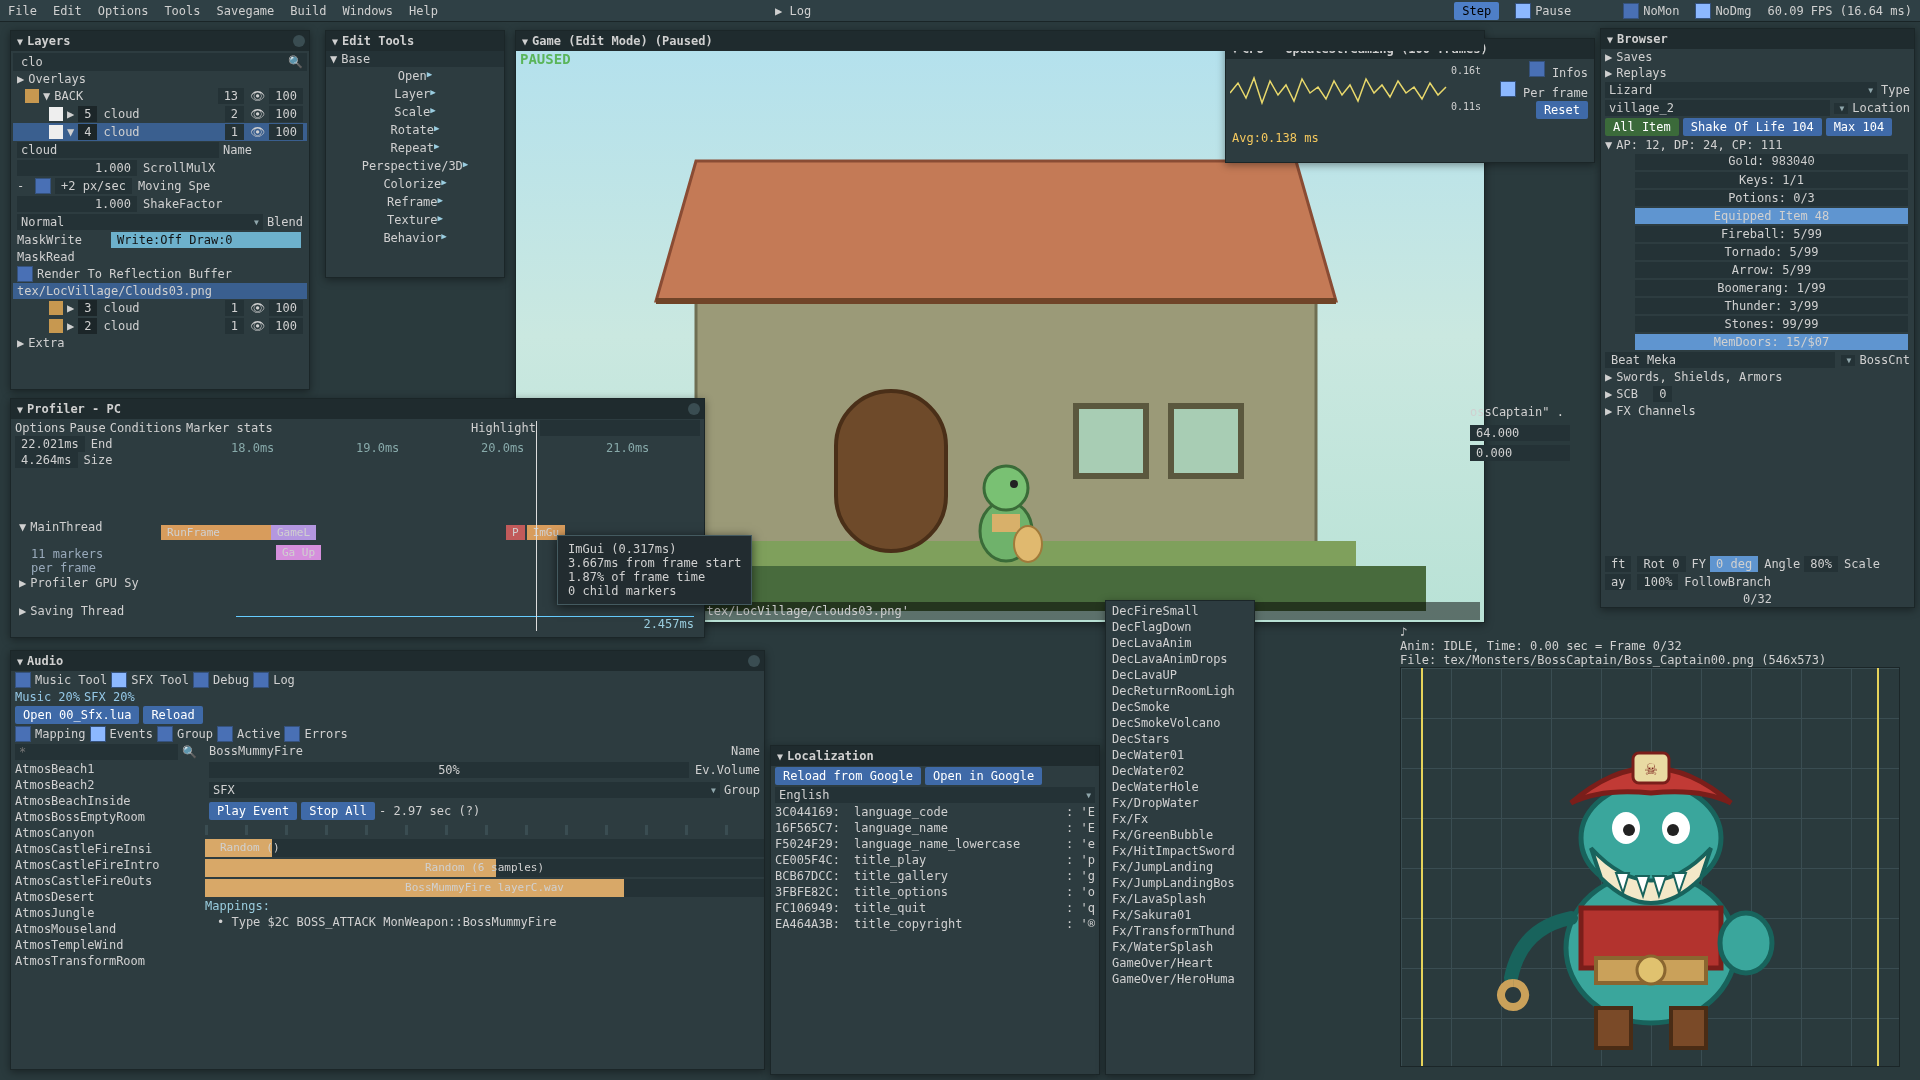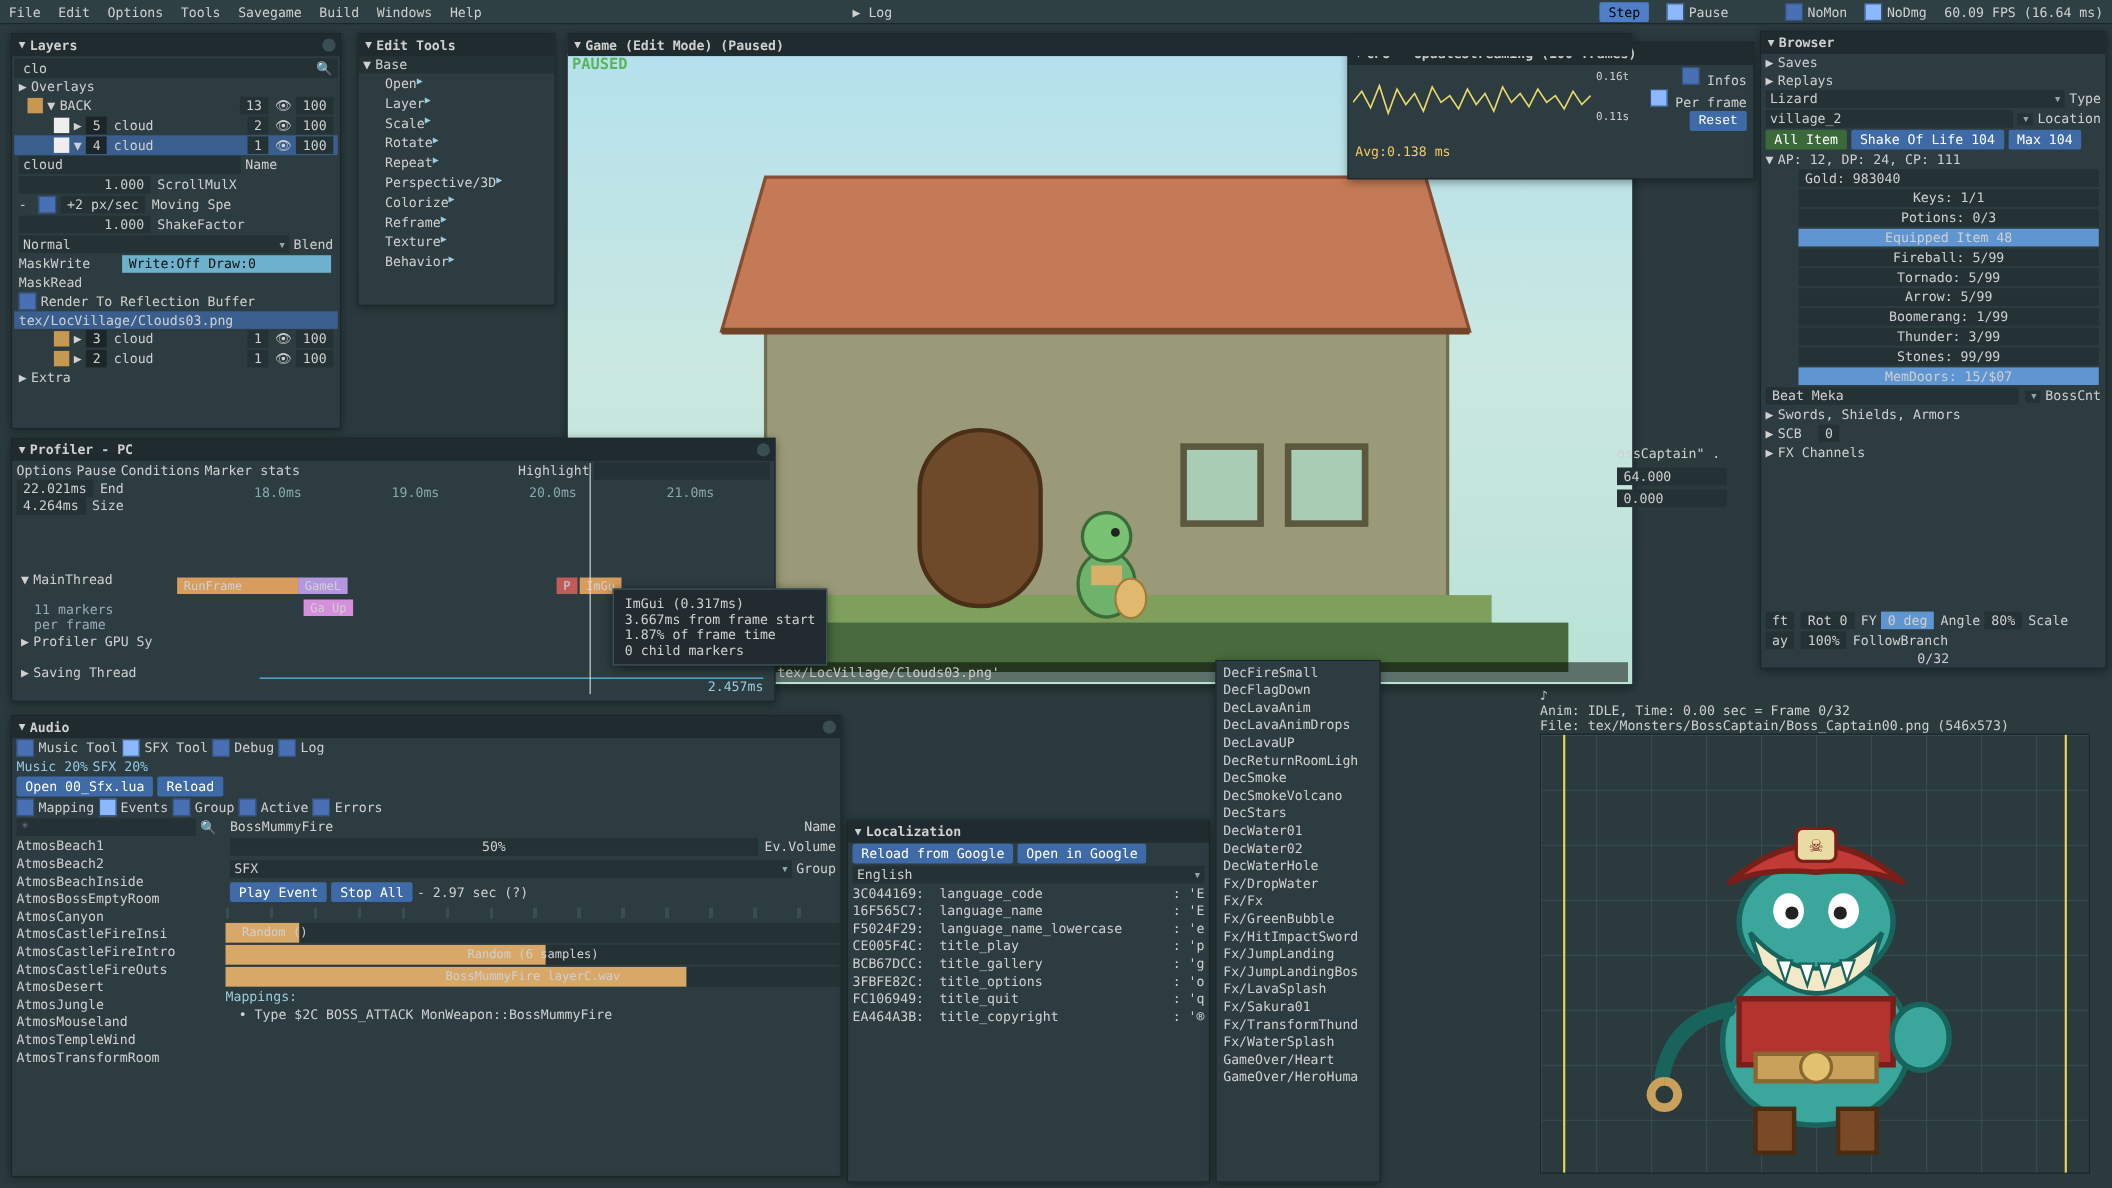--- a/index.html
+++ b/index.html
@@ -54,21 +54,21 @@
 .tree-row .sw.w { background: #eee; }
 .cell { background: #243236; padding: 1px 6px; margin-right: 2px; }
 .cell.dark { background: #1c2629; }
 input.inline {
   background: #243236; border: none; color: #d0d0d0;
   font-family: inherit; font-size: 12px; padding: 1px 4px;
 }
 .dropdown { display: flex; align-items: center; background: #243236; padding: 1px 4px; gap: 4px; }
 .dropdown::after { content: "▼"; font-size: 8px; color: #8fa6ab; margin-left: auto; }
 .menu-list { background: #2d3c40; }
-.menu-item { display: flex; justify-content: flex-start; padding: 2px 24px; cursor: pointer; }
+.menu-item { display: flex; justify-content: center; padding: 2px 24px; cursor: pointer; }
 .menu-item .arrow { font-size: 9px; color: #9acde0; }
 .sel { background: #3a5f8f !important; }
 .btn { background: #3f6aa8; color: #fff; padding: 2px 8px; cursor: pointer; border-radius: 2px; }
 .list { overflow-y: hidden; }
 .list .li { padding: 1px 4px; }
 .slider-track { position: relative; height: 18px; background: #243236; }
 .slider-fill { position: absolute; top: 0; bottom: 0; left: 0; background: #d8a868; }
 .slider-lbl { position: absolute; left: 50%; top: 2px; transform: translateX(-50%); font-size: 11px; }
 .tooltip {
   position: absolute;
@@ -310,21 +310,21 @@
       <span>CPU - UpdateStreaming (100 frames)</span>
     </div>
   <div style="position:relative;flex:1;">
     <svg class="spark" width="220" height="60" style="position:absolute;left:4px;top:4px;">
       <polyline fill="none" stroke="#e8d86b" stroke-width="1.5" points="0,30 8,20 16,35 24,15 32,40 40,18 48,32 56,22 64,38 72,16 80,30 88,24 96,36 104,18 112,32 120,22 128,38 136,16 144,30 152,22 160,34 168,18 176,30 184,24 192,36 200,20 208,32 216,24"></polyline>
     </svg>
     <span style="position:absolute;left:225px;top:6px;font-size:10px;">0.16t</span>
     <span style="position:absolute;left:225px;top:42px;font-size:10px;">0.11s</span>
     <div style="position:absolute;right:6px;top:2px;"><span class="chk"></span> <span>Infos</span></div>
     <div style="position:absolute;right:6px;top:22px;"><span class="chk on"></span> <span>Per frame</span></div>
-    <span class="btn" style="position:absolute;right:6px;top:42px;font-family:Liberation Mono, monospace;">Reset</span>
+    <span class="btn" style="position:absolute;right:6px;top:42px;">Reset</span>
     <span class="hl" style="position:absolute;left:6px;top:72px;">Avg:0.138 ms</span>
   </div>
 </div>
 
 <div class="panel" style="left:10px; top:398px; width:695px; height:240px;">
   <div class="panel-title">
       <span class="tri">▼</span>
       <span>Profiler - PC</span>
       <span class="dot"></span>
     </div>
@@ -607,21 +607,21 @@
     <span class="btn" style="background:#3b6a3a">All Item</span>
     <span class="btn">Shake Of Life 104</span>
     <span class="btn">Max 104</span>
   </div>
   <div class="row">
       <span>▼</span>
       <span>AP: 12, DP: 24, CP: 111</span>
     </div>
   <div id="br-props" style="padding-left:30px;">
       <div class="row">
-        <span class="cell" style="flex:1;">Gold: 983040</span>
+        <span class="cell" style="flex:1;text-align:center;font-family:Liberation Mono, monospace;">Gold: 983040</span>
       </div>
       <div class="row">
         <span class="cell" style="flex:1;text-align:center;">Keys: 1/1</span>
       </div>
       <div class="row">
         <span class="cell" style="flex:1;text-align:center;">Potions: 0/3</span>
       </div>
       <div class="row">
         <span class="cell" style="flex:1;text-align:center;background:#5f95d0;">Equipped Item 48</span>
       </div>

